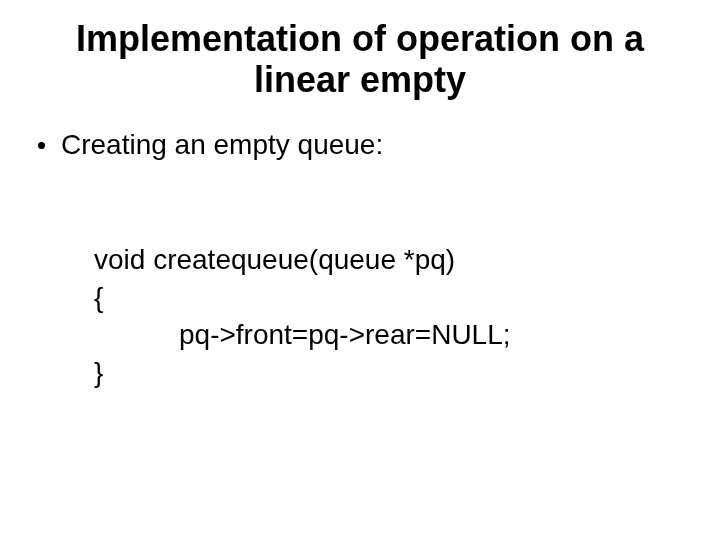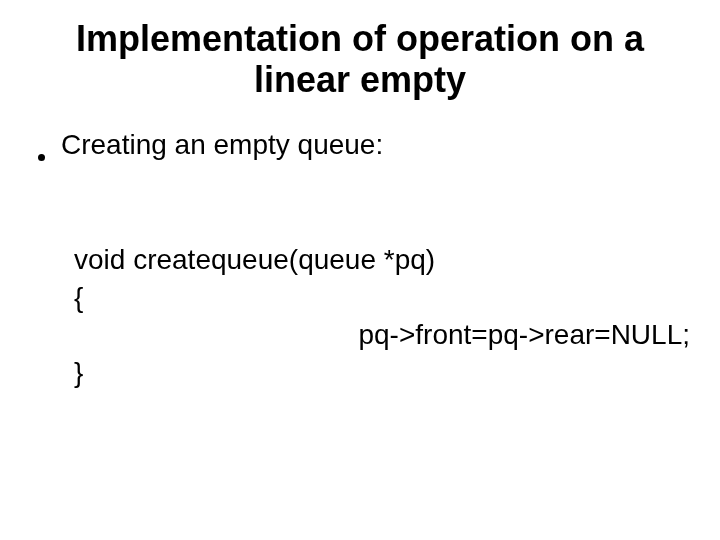--- a/index.html
+++ b/index.html
@@ -19,45 +19,44 @@
   }
   .title {
     font-size: 36px;
     font-weight: bold;
     text-align: center;
     line-height: 1.15;
     margin: 0 0 28px 0;
   }
   .bullet {
     display: flex;
-    align-items: flex-end;
+    align-items: flex-start;
     font-size: 28px;
     margin-left: 8px;
   }
   .bullet .dot {
     width: 7px;
     height: 7px;
     background: #000;
     border-radius: 50%;
     margin-top: 13px;
     margin-right: 16px;
     flex: 0 0 auto;
   }
   .code {
     font-size: 28px;
     margin-top: 80px;
-    margin-left: 44px;
+    margin-left: 64px;
     line-height: 1.35;
   }
   .code .line {
     white-space: pre;
   }
   .indent {
     padding-left: 85px;
-    text-align: right;
   }
 </style>
 </head>
 <body>
 
 <div class="slide">
   <h1 class="title">
     <span>Implementation of operation on a</span><br>
     <span>linear empty</span>
   </h1>

